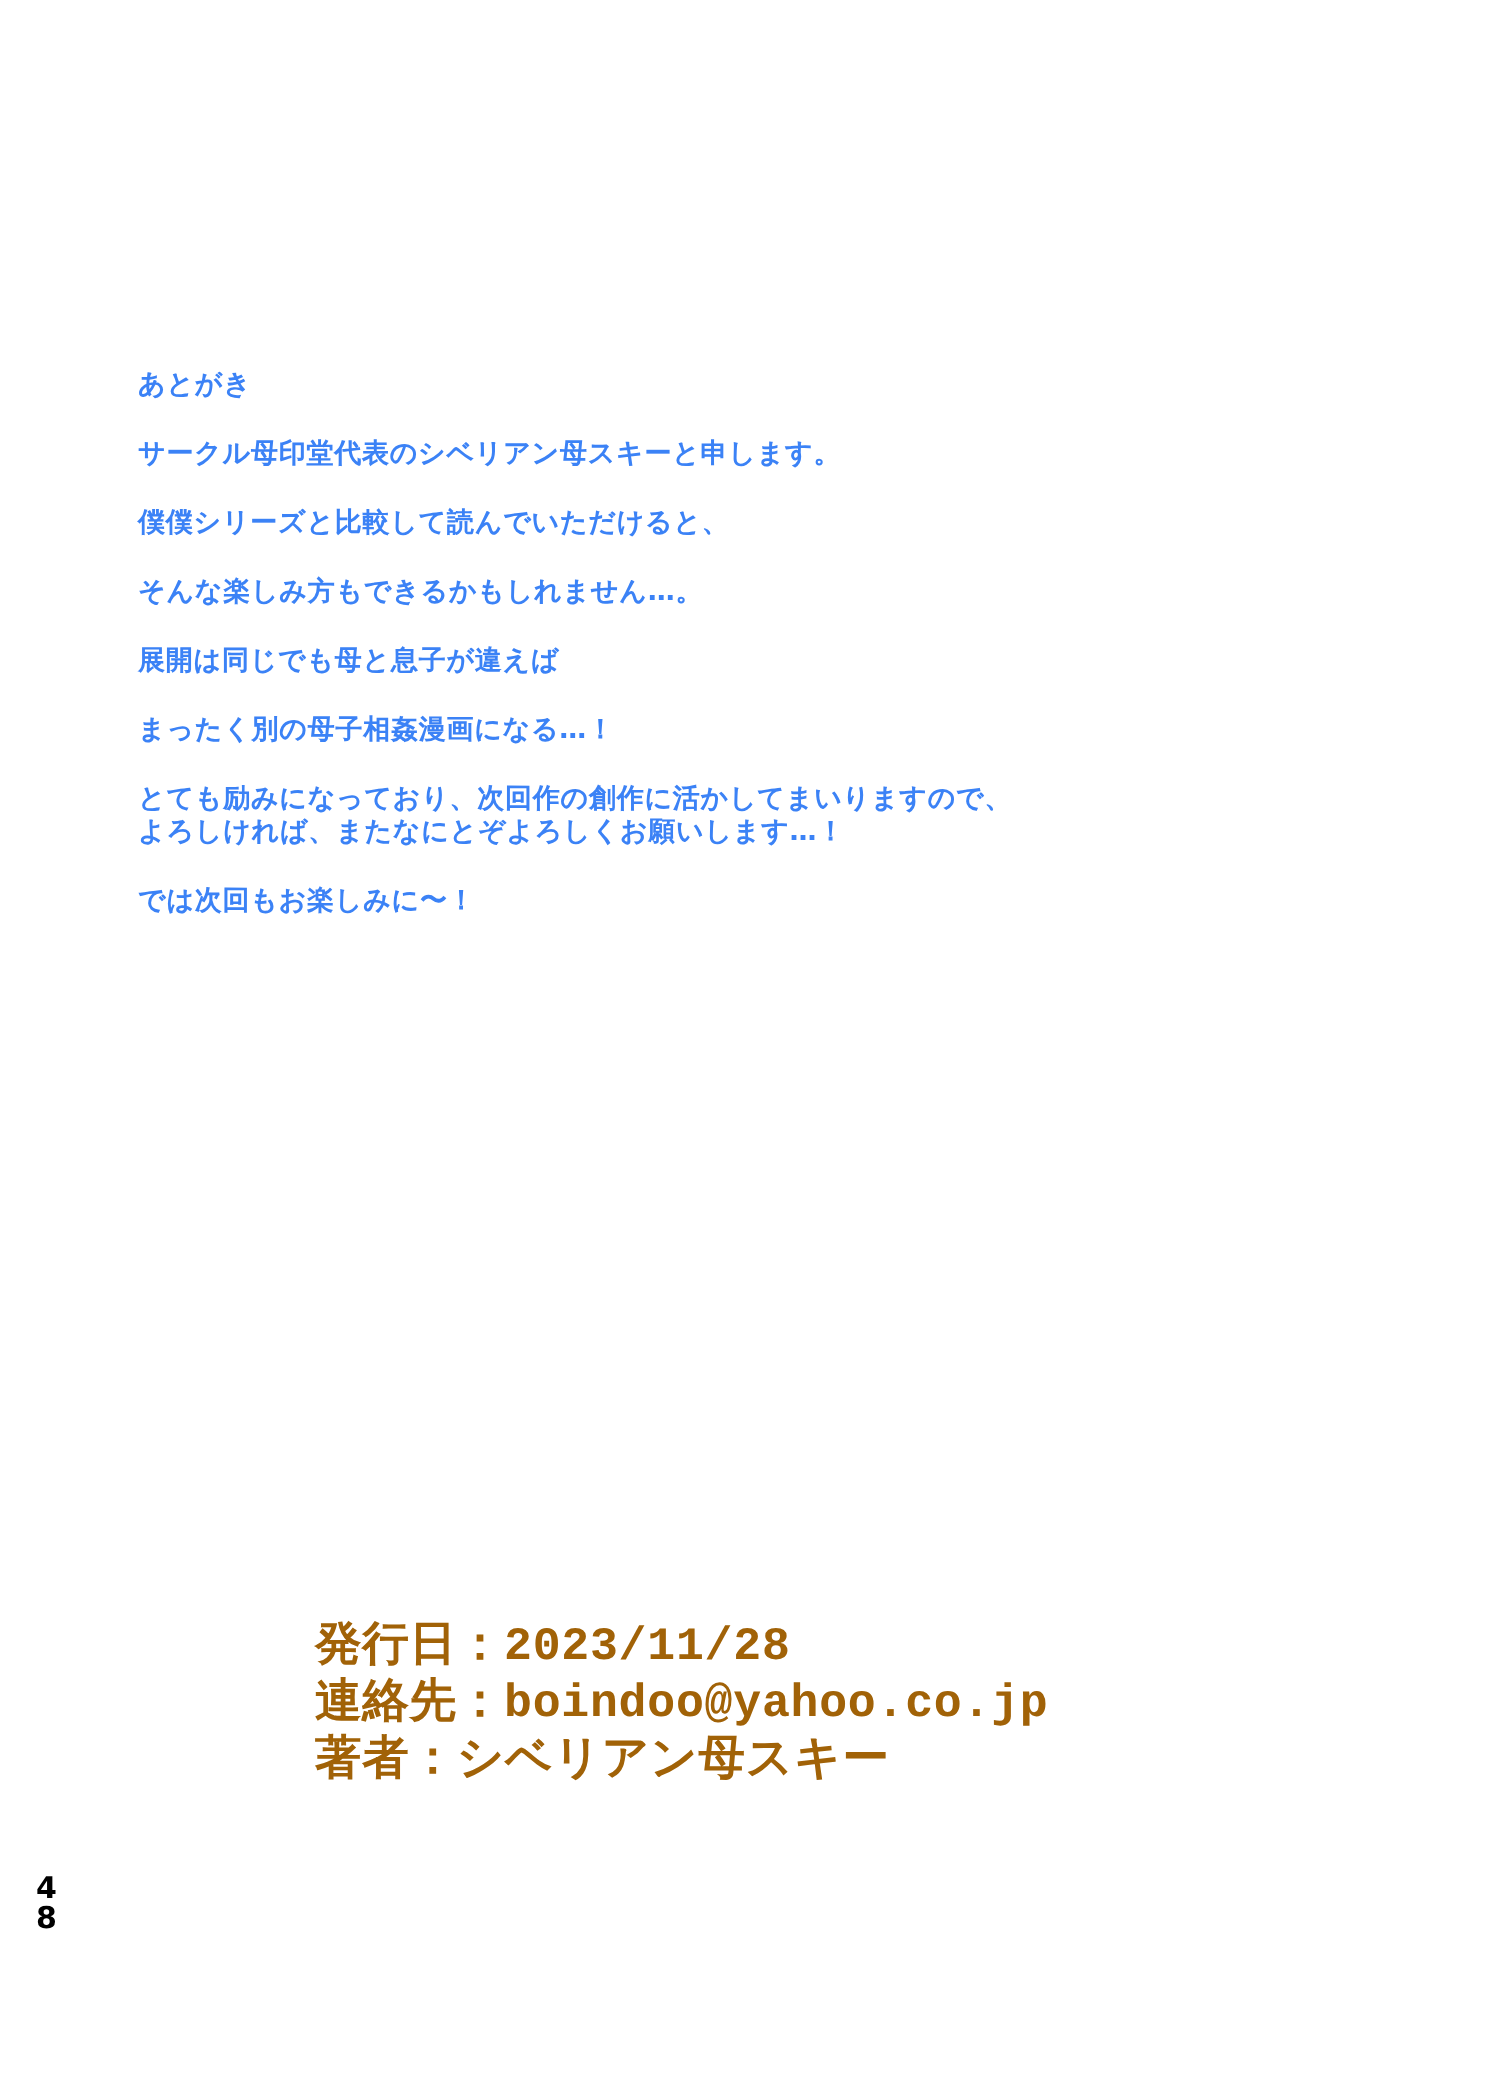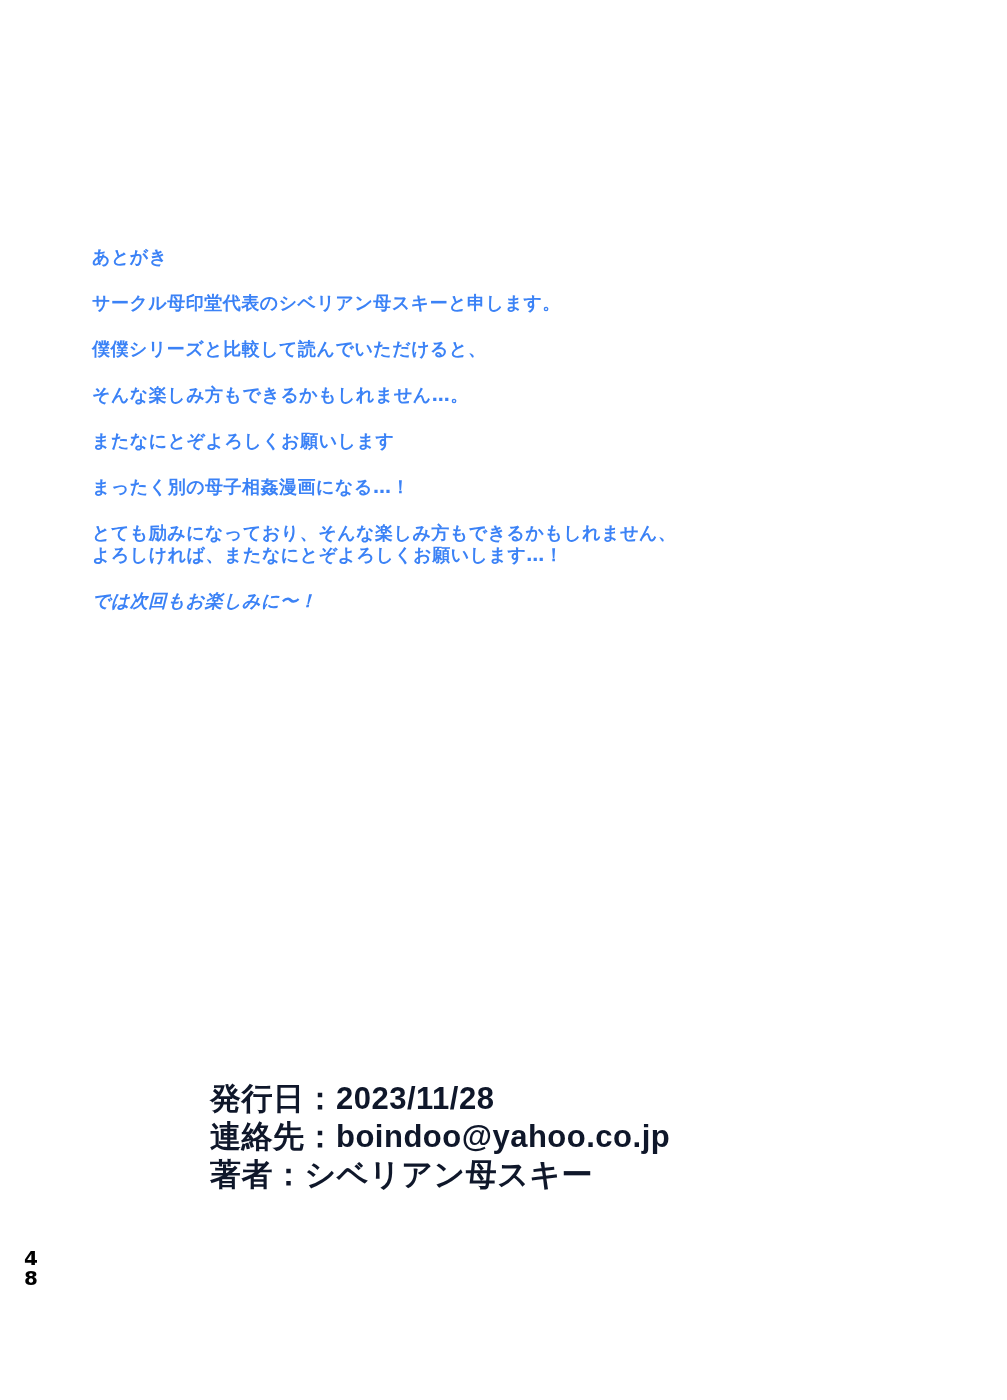--- a/index.html
+++ b/index.html
@@ -39,39 +39,38 @@
     white-space: pre;
     margin-bottom: 28px;
   }
 
   .afterword .line.tight {
     margin-bottom: 4px;
   }
 
   .afterword .line.last {
     margin-bottom: 0;
-    font-style: italic;
   }
 
   
   .colophon {
     position: absolute;
     left: 210px;
     top: 1080px;
     width: 760px;
   }
 
   .colophon .crow {
     font-size: 31px;
     line-height: 1.22;
     font-weight: 700;
     letter-spacing: 0.5px;
-    color: #0f172a;
+    color: #a16207;
     white-space: pre;
-    font-family: Liberation Sans, sans-serif;
+    font-family: Liberation Mono, monospace;
   }
 
   
   .page-number {
     position: absolute;
     left: 18px;
     top: 1248px;
     width: 26px;
     font-size: 20px;
     font-weight: 700;
@@ -87,23 +86,23 @@
 </head>
 <body>
 
 <div class="page">
 
   <div class="afterword">
     <div class="line">あとがき</div>
     <div class="line">サークル母印堂代表のシベリアン母スキーと申します。</div>
     <div class="line">僕僕シリーズと比較して読んでいただけると、</div>
     <div class="line">そんな楽しみ方もできるかもしれません…。</div>
-    <div class="line">またなにとぞよろしくお願いします</div>
+    <div class="line">展開は同じでも母と息子が違えば</div>
     <div class="line">まったく別の母子相姦漫画になる…！</div>
-    <div class="line tight">とても励みになっており、そんな楽しみ方もできるかもしれません、</div>
+    <div class="line tight">とても励みになっており、次回作の創作に活かしてまいりますので、</div>
     <div class="line">よろしければ、またなにとぞよろしくお願いします…！</div>
     <div class="line last">では次回もお楽しみに〜！</div>
   </div>
 
   <div class="colophon">
     <div class="crow">発行日：2023/11/28</div>
     <div class="crow">連絡先：boindoo@yahoo.co.jp</div>
     <div class="crow">著者：シベリアン母スキー</div>
   </div>
 

